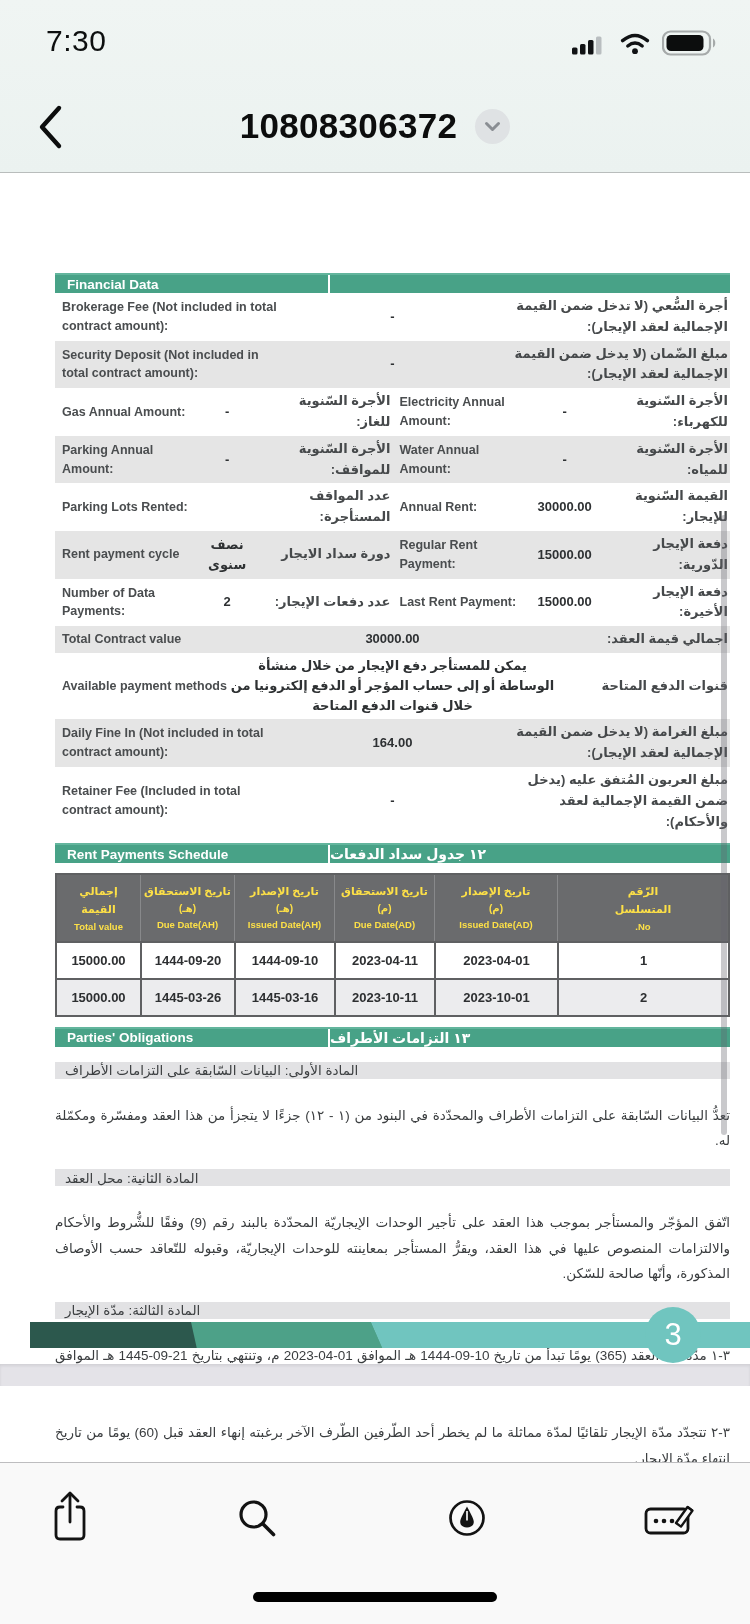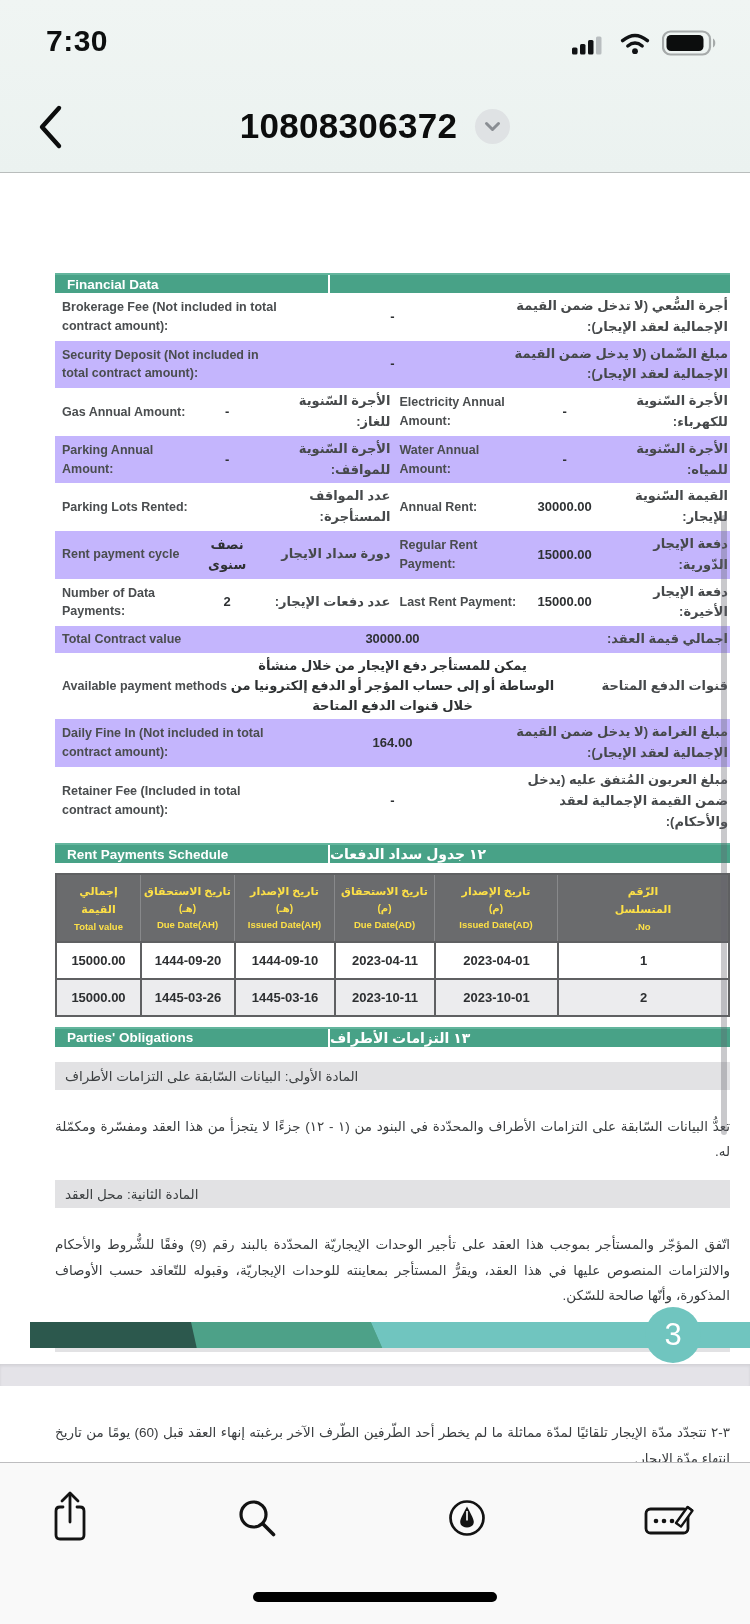--- a/index.html
+++ b/index.html
@@ -3,21 +3,21 @@
 <meta charset="utf-8">
 <style>
   * { margin:0; padding:0; box-sizing:border-box; }
   body { font-family:"Liberation Sans","DejaVu Sans",sans-serif; background:#444; }
   .phone { position:relative; width:750px; height:1624px; margin:0 auto; background:#ffffff; overflow:hidden; }
 
   
   .chrome { position:absolute; top:0; left:0; width:750px; height:173px;
             background:linear-gradient(180deg,#f0f5f3 0%,#ebf2f0 100%);
             border-bottom:1px solid #b9bdbc; z-index:30; }
-  .time { position:absolute; left:46px; top:24px; font-size:30px; font-weight:700; color:#0d0f0f; letter-spacing:.5px; }
+  .time { position:absolute; left:46px; top:24px; font-size:30px; font-weight:400; color:#0d0f0f; letter-spacing:.5px; }
   .status-icons { position:absolute; right:32px; top:30px; display:flex; align-items:center; gap:10px; }
   .nav-back { position:absolute; left:36px; top:104px; width:28px; height:46px; cursor:pointer; }
   .nav-center { position:absolute; left:0; top:106px; width:750px; display:flex; align-items:center; justify-content:center; gap:18px; }
   .nav-title { font-size:35px; font-weight:700; color:#0c0d0d; letter-spacing:.3px; }
   .nav-badge { width:35px; height:35px; border-radius:50%; background:#dfe2e4; display:flex; align-items:center; justify-content:center; }
 
   
   .doc-page1 { position:absolute; top:173px; left:0; width:750px; height:1191px; background:#fff;
                border-radius:0 0 14px 14px; overflow:hidden; }
   .page-gap  { position:absolute; top:1364px; left:0; width:750px; height:22px; background:#e4e3e8;
@@ -29,21 +29,21 @@
   
   .sec-header { display:flex; height:20px; background:#48a287; border-top:2px solid #63b59d; color:#fff; }
   .sec-header .sh-en { width:275px; display:flex; align-items:center; padding-left:12px;
                        border-right:2px solid #fff; font-size:13.5px; font-weight:700; }
   .sec-header .sh-ar { flex:1; display:flex; align-items:center; justify-content:flex-end;
                        padding-right:12px; font-size:14px; font-weight:700; direction:rtl; }
 
   
   .fin-header { margin-top:100px; }
   .fin-row { display:flex; align-items:center; min-height:46px; padding:3px 0; }
-  .fin-row.alt { background:#c4b5fd; }
+  .fin-row.alt { background:#e5e5e5; }
   .fin-row.slim { min-height:24px; }
   .cell-en { width:33%; padding-left:7px; font-size:12.5px; font-weight:700; color:#4a4d4f; line-height:1.5; }
   .cell-val { flex:1; text-align:center; font-size:13px; font-weight:700; color:#2e3133; line-height:1.55; }
   .cell-ar { width:33%; text-align:right; direction:rtl; font-size:13px; font-weight:700; color:#46494b; line-height:1.6; padding-right:2px; }
   .half { flex:1; display:flex; align-items:center; }
   .half .cell-en { width:40%; }
   .half .cell-ar { width:38%; }
   .half .cell-val { flex:1; }
   .wide .cell-en { width:26%; } .wide .cell-ar { width:26%; }
 
@@ -56,21 +56,21 @@
   .hc .h-ar { display:block; direction:rtl; font-size:11px; }
   .hc.col-narrow .h-ar { max-width:66px; margin:0 auto; }
   .hc .h-sub { display:block; font-size:10px; }
   .hc .h-en { display:block; font-size:9.5px; }
   .pay-row .bc { padding:10px 2px; border-top:2px solid #5f6062; border-left:2px solid #5f6062;
                  font-size:13px; font-weight:700; color:#2d2f31; }
   .pay-row .bc:first-child { border-left:none; }
   .pay-row.alt .bc { background:#ececee; }
 
   
-  .article-bar { margin-top:15px; height:28px; background:#e2e2e4; display:flex; align-items:center;
+  .article-bar { margin-top:15px; height:17px; background:#e2e2e4; display:flex; align-items:center;
                  justify-content:flex-end; padding:0 10px; font-size:13.5px; color:#3d4042; direction:rtl; }
   .article-text { margin-top:24px; font-size:13.5px; line-height:1.9; color:#3a3d3f;
                   direction:rtl; text-align:justify; }
   .num-ltr { direction:ltr; unicode-bidi:isolate; }
 
   
   .footer-band { position:absolute; left:0; top:1149px; width:750px; height:26px; }
   .band-dark  { position:absolute; left:30px; top:0; width:172px; height:26px; background:#2c584d;
                 clip-path:polygon(0 0,94% 0,100% 100%,0 100%); }
   .band-mid   { position:absolute; left:191px; top:0; width:192px; height:26px; background:#4da188;

